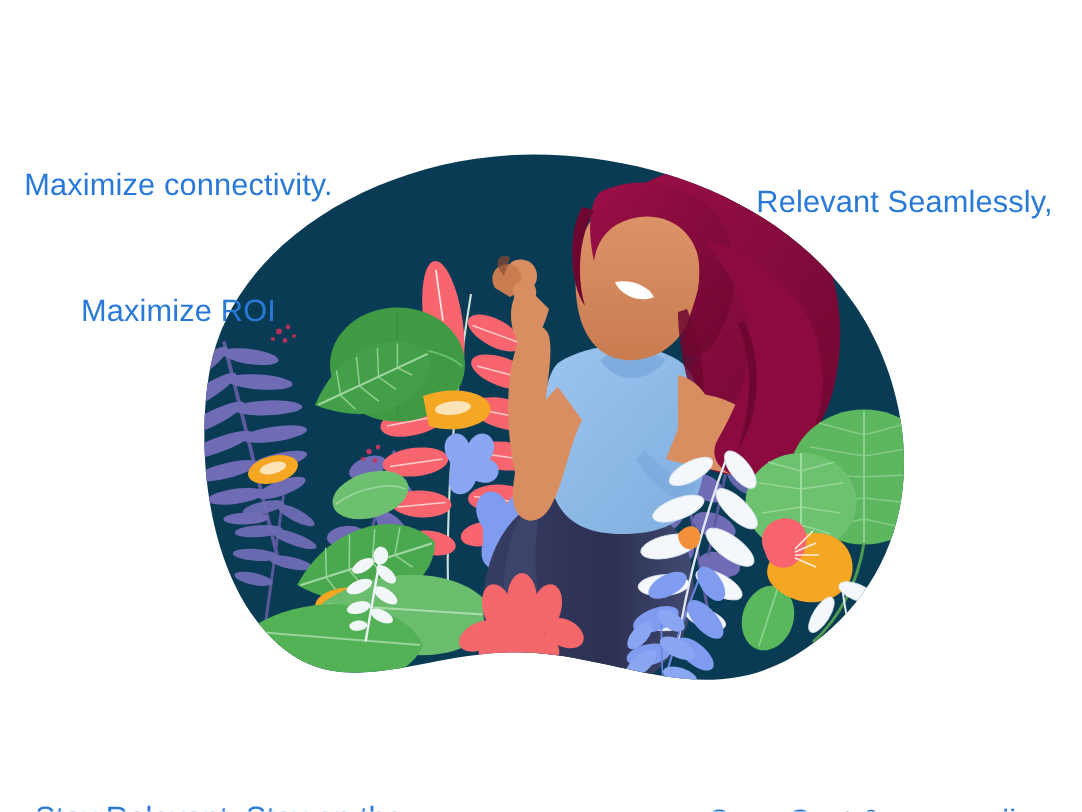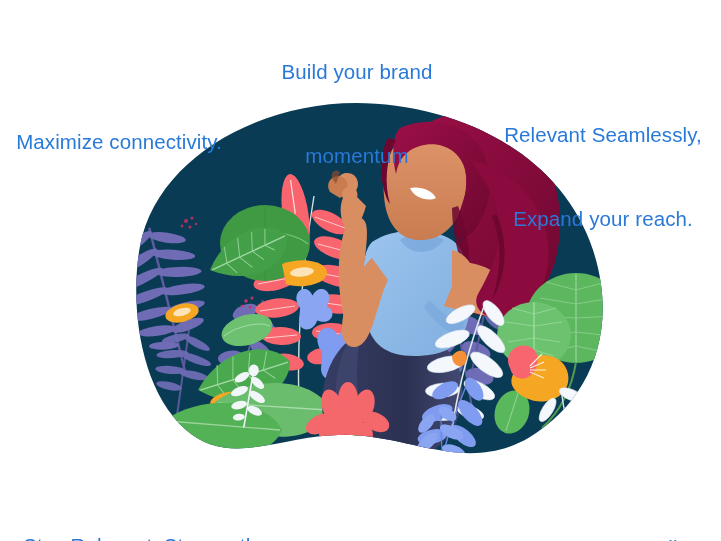--- a/index.html
+++ b/index.html
@@ -30,21 +30,21 @@
     font-family: "Liberation Sans", sans-serif;
     font-size: 20.5px;
     line-height: 28px;
     font-weight: 400;
     letter-spacing: 0.1px;
     white-space: pre;
   }
   .caption.center  { text-align: center; }
 
   .cap-top-center { left: 232px; top: 2px;   width: 250px; text-align: center; }
-  .cap-top-left   { left: 2px;   top: 72px;  width: 234px; text-align: center; }
+  .cap-top-left   { left: 2px;   top: 54px;  width: 234px; text-align: center; }
   .cap-top-right  { left: 487px; top: 65px;  width: 232px; text-align: center; }
   .cap-bot-left   { left: 6px;   top: 476px; width: 280px; text-align: center; }
   .cap-bot-right  { left: 452px; top: 478px; width: 268px; text-align: center; }
 
   
   .illus {
     position: absolute;
     left: 0;
     top: 0;
     width: 721px;
@@ -531,32 +531,28 @@
 
     </g>
 
     <path d="M 120 436
              C 170 470, 228 482, 300 462
              C 372 442, 428 444, 470 468
              C 516 494, 580 498, 640 478
              L 660 560 L 90 560 Z" fill="#ffffff"></path>
   </svg>
 
-  <div class="caption center cap-top-center">
-    <div>Build your brand</div>
-    <div>momentum</div>
-  </div>
 
   <div class="caption center cap-top-left">
     <div>Maximize connectivity.</div>
+    <div>Maximize ROI</div>
   </div>
 
   <div class="caption center cap-top-right">
     <div>Relevant Seamlessly,</div>
-    <div>Expand your reach.</div>
   </div>
 
   <div class="caption center cap-bot-left">
     <div>Stay Relevant, Stay on the</div>
     
   </div>
 
   <div class="caption center cap-bot-right">
     <div>Save Cost &amp; personalize</div>
     

